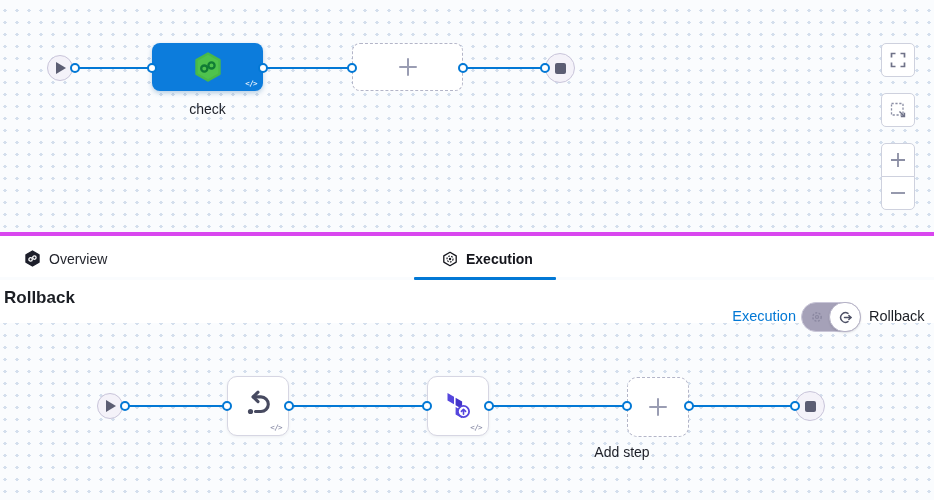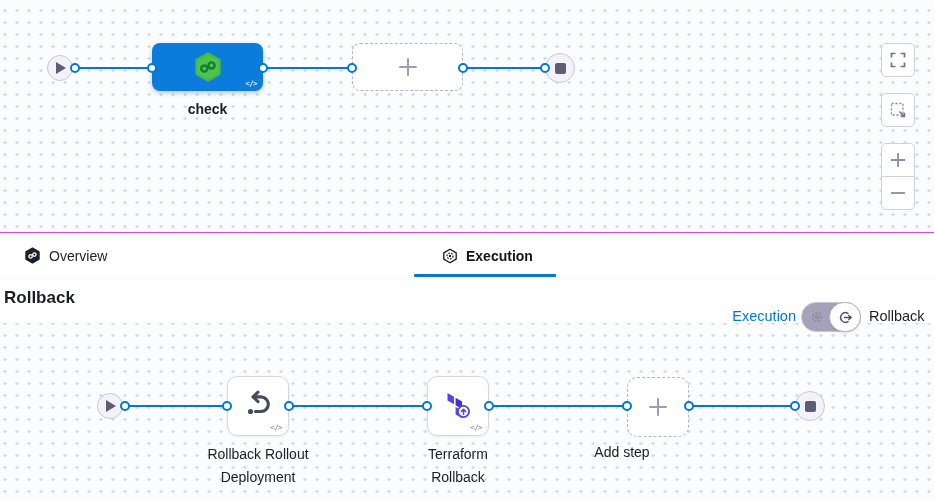--- a/index.html
+++ b/index.html
@@ -71,21 +71,21 @@
     background:#fff; border:1px solid #ced1de; border-radius:5px;
     display:flex; align-items:center; justify-content:center;
     cursor:pointer; z-index:5;
   }
   .zoombtn.joined-top { border-radius:5px 5px 0 0; }
   .zoombtn.joined-bottom { border-radius:0 0 5px 5px; }
 
   
   .tabbar {
     position:absolute; top:232px; left:0; width:934px; height:45px;
-    background:#fff; border-top:1px solid #d946ef; z-index:6;
+    background:#fff; border-top:4px solid #d946ef; z-index:6;
   }
   .tab {
     position:absolute; top:0; height:45px;
     display:flex; align-items:center; gap:8px;
     font-size:14px; color:#24262e; cursor:pointer; white-space:nowrap;
   }
   .tab.active { font-weight:bold; color:#14151c; }
   .tab-underline {
     position:absolute; bottom:1px; left:-28px; width:142px; height:3px;
     background:#0278d5; border-radius:1px;
@@ -135,21 +135,21 @@
     </div>
 
     <div class="stage">
       <svg width="32" height="32" viewBox="0 0 32 32">
         <path d="M16 2.5 L27.5 9 V23 L16 29.5 L4.5 23 V9 Z" fill="#4fc34d" stroke="#49b848" stroke-width="2.4" stroke-linejoin="round"></path>
         <circle cx="12.3" cy="17.6" r="3.1" fill="none" stroke="#117c35" stroke-width="2.3"></circle>
         <circle cx="19.5" cy="14.4" r="3.1" fill="none" stroke="#117c35" stroke-width="2.3"></circle>
       </svg>
       <span class="code-glyph on-blue">&lt;/&gt;</span>
     </div>
-    <div class="node-label" style="left:152px; top:98px; width:111px;font-weight:bold;">check</div>
+    <div class="node-label" style="left:152px; top:98px; width:111px;">check</div>
 
     <div class="dashed-box" style="left:352px; top:43px; width:111px; height:48px;">
       <svg width="22" height="22" viewBox="0 0 22 22">
         <path d="M11 3 V19 M3 11 H19" stroke="#9a9db3" stroke-width="2" stroke-linecap="round"></path>
       </svg>
     </div>
 
     <div class="node-circle big" style="left:545px; top:53px;">
       <div class="stop-square"></div>
     </div>
@@ -237,33 +237,31 @@
     </div>
 
     <div class="step-box" style="left:227px; top:99px;">
       <svg width="34" height="34" viewBox="0 0 34 34" style="margin-top:-4px">
         <circle cx="9.5" cy="24.5" r="2.6" fill="#474a60"></circle>
         <path d="M14.5 24.5 H20 A7.3 7.3 0 0 0 20 9.9 H12.5" fill="none" stroke="#474a60" stroke-width="3.1" stroke-linecap="round"></path>
         <path d="M17 5.2 L12 9.9 L17 14.6" fill="none" stroke="#474a60" stroke-width="3.1" stroke-linecap="round" stroke-linejoin="round"></path>
       </svg>
       <span class="code-glyph on-white">&lt;/&gt;</span>
     </div>
-    <div class="node-label" style="left:198px; top:166px; width:120px;">Rollback Rollout Deployment</div>
 
     <div class="step-box" style="left:427px; top:99px;">
       <svg width="34" height="34" viewBox="0 0 34 34" style="margin-top:-4px">
         <path d="M6.5 6 L13 9.8 V17.3 L6.5 13.5 Z" fill="#5546dd"></path>
         <path d="M14.6 10.7 L21.1 14.5 V22 L14.6 18.2 Z" fill="#4334c9"></path>
         <path d="M14.6 20 L21.1 23.8 V31.3 L14.6 27.5 Z" fill="#5546dd"></path>
         <circle cx="22.5" cy="24.5" r="5.6" fill="#ffffff" stroke="#5546dd" stroke-width="1.8"></circle>
         <path d="M22.5 27.3 V22.6 M20.4 24.4 L22.5 22.3 L24.6 24.4" fill="none" stroke="#5546dd" stroke-width="1.6" stroke-linecap="round" stroke-linejoin="round"></path>
       </svg>
       <span class="code-glyph on-white">&lt;/&gt;</span>
     </div>
-    <div class="node-label" style="left:413px; top:166px; width:90px;">Terraform Rollback</div>
 
     <div class="dashed-box" style="left:627px; top:100px; width:62px; height:60px; border-radius:10px;">
       <svg width="22" height="22" viewBox="0 0 22 22">
         <path d="M11 3 V19 M3 11 H19" stroke="#9a9db3" stroke-width="2" stroke-linecap="round"></path>
       </svg>
     </div>
     <div class="node-label" style="left:577px; top:164px; width:90px;">Add step</div>
 
     <div class="node-circle big" style="left:795px; top:114px;">
       <div class="stop-square"></div>

